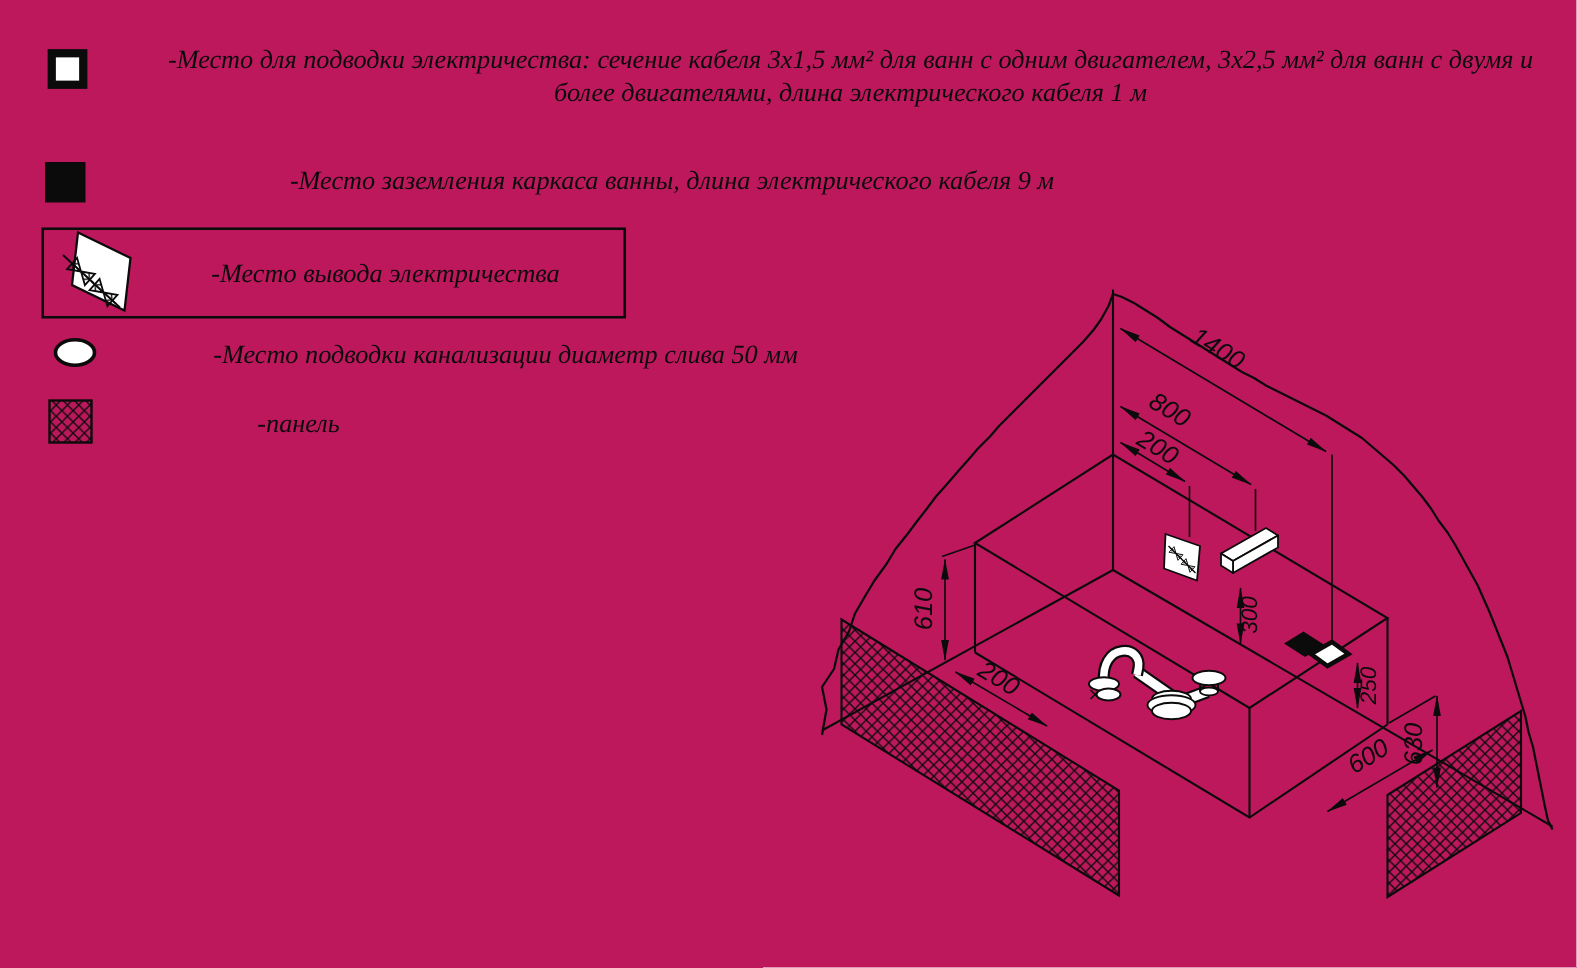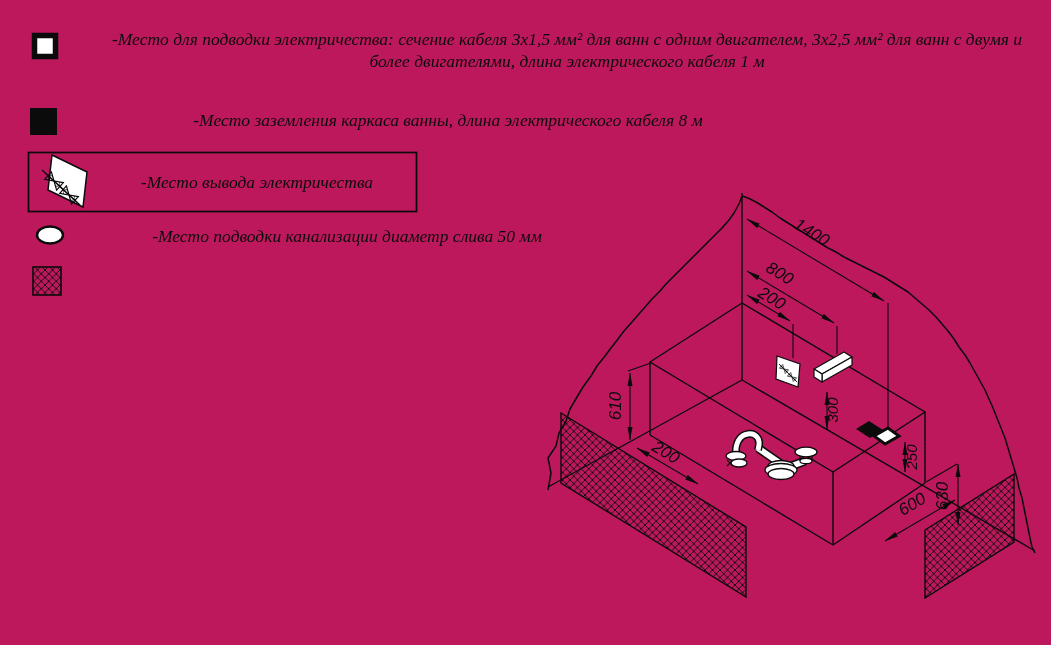--- a/index.html
+++ b/index.html
@@ -15,35 +15,36 @@
     position:absolute;
     font-style:italic;
     font-size:17.5px;
     line-height:22px;
     color:#0b0b0b;
     white-space:normal;
   }
   .t1{left:98px;top:28px;width:938px;}
   .t2{left:98px;top:109px;width:700px;}
   .t3{left:112px;top:171px;width:290px;}
-  .t4{left:97px;top:225px;width:500px;font-style:italic;}
+  .t4{left:87px;top:225px;width:500px;font-style:italic;}
   .t5{left:99px;top:271px;width:200px;}
   svg.scheme{position:absolute;left:0;top:0;}
   .dim{font:italic 17px "Liberation Sans", sans-serif;fill:#0b0b0b;}
   .dimv{font:italic 15px "Liberation Sans", sans-serif;fill:#0b0b0b;}
 </style>
 </head>
 <body>
 
 <div class="canvas">
 
   <div class="legend-text t1">-Место для подводки электричества: сечение кабеля 3х1,5 мм² для ванн с одним двигателем, 3х2,5 мм² для ванн с двумя и более двигателями, длина электрического кабеля 1 м</div>
-  <div class="legend-text t2">-Место заземления каркаса ванны, длина электрического кабеля 8 м</div>
+  <div class="legend-text t2">-Место заземления каркаса ванны, длина электрического кабеля 9 м</div>
   <div class="legend-text t3">-Место вывода электричества</div>
   <div class="legend-text t4">-Место подводки канализации диаметр слива 50 мм</div>
+  <div class="legend-text t5">-панель</div>
 
   <svg class="scheme" width="1051" height="645" viewBox="0 0 1051 645">
     <defs>
       <pattern id="xh" width="7.5" height="7.5" patternUnits="userSpaceOnUse">
         <path d="M0,0 L7.5,7.5 M7.5,0 L0,7.5" stroke="#0b0b0b" stroke-width="0.9" fill="none"></path>
       </pattern>
       <marker id="arr" viewBox="0 0 14 6" markerWidth="14" markerHeight="6" refX="13.4" refY="3" orient="auto-start-reverse" markerUnits="userSpaceOnUse">
         <path d="M14,3 L0,0.4 L0,5.6 Z" fill="#0b0b0b"></path>
       </marker>
       <g id="valve">

